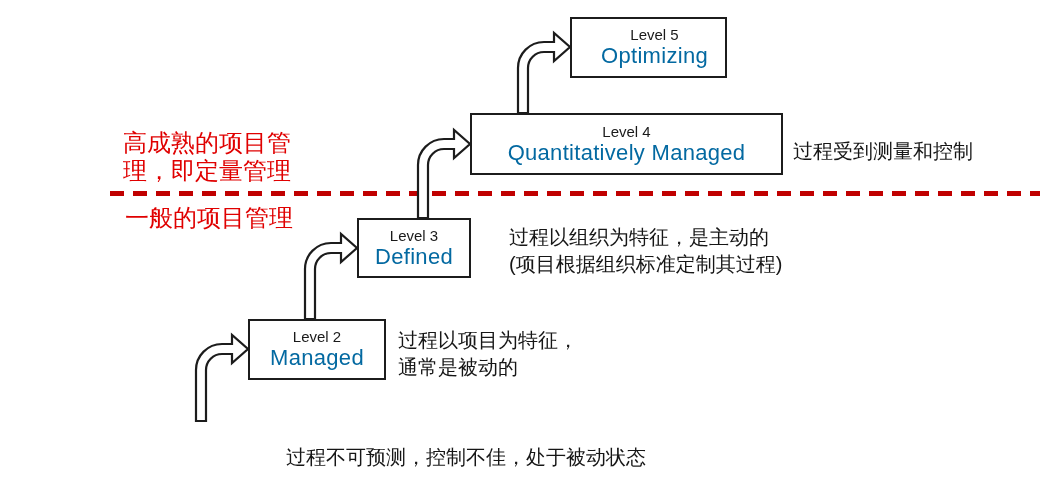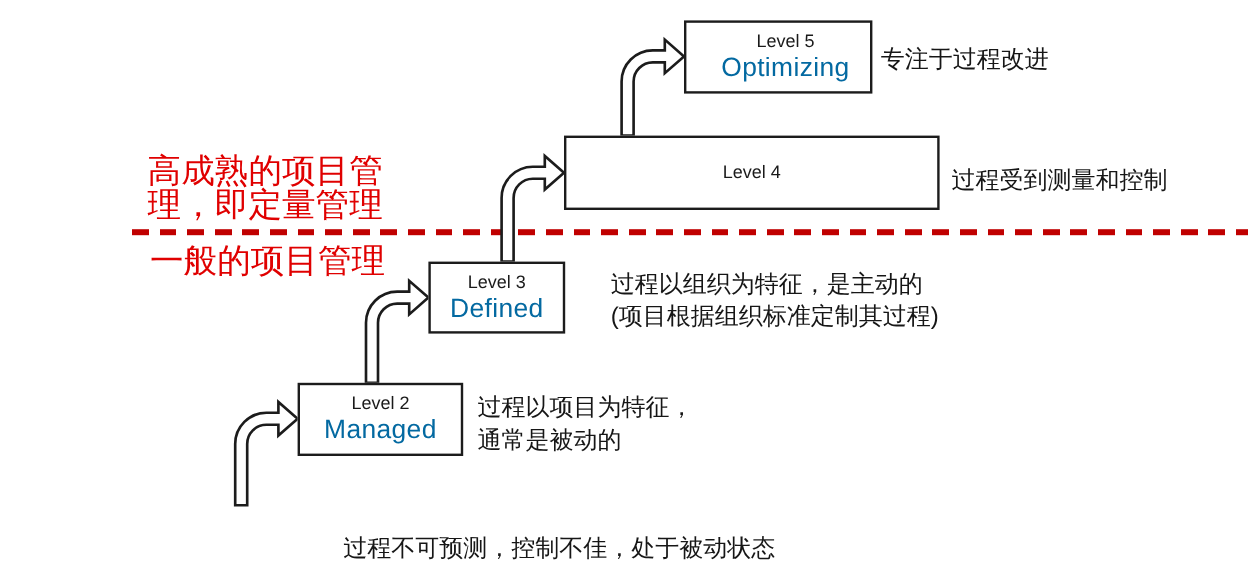--- a/index.html
+++ b/index.html
@@ -66,21 +66,21 @@
     left: 110px; top: 191px;
     width: 930px; height: 5px;
     background: repeating-linear-gradient(90deg,
       #c00000 0px, #c00000 14px,
       transparent 14px, transparent 23px);
     z-index: 1;
   }
   .region-label {
     position: absolute;
     color: #e00000;
-    font-size: 28px;
+    font-size: 24px;
     line-height: 28px;
     white-space: nowrap;
     z-index: 2;
   }
   #region-upper { left: 123px; top: 129px; }
   #region-lower { left: 125px; top: 204px; }
   .region-label span { display: block; }
 </style>
 </head>
 <body>
@@ -113,37 +113,35 @@
   <div id="box-l2" class="level-box">
     <div class="level-label">Level 2</div>
     <div class="level-name">Managed</div>
   </div>
   <div id="box-l3" class="level-box">
     <div class="level-label">Level 3</div>
     <div class="level-name">Defined</div>
   </div>
   <div id="box-l4" class="level-box">
     <div class="level-label">Level 4</div>
+    <div class="level-name">Quantitatively Managed</div>
   </div>
   <div id="box-l5" class="level-box">
     <div class="level-label">Level 5</div>
     <div class="level-name">Optimizing</div>
   </div>
 
   <div id="note-l1" class="note">
     <span>过程不可预测，控制不佳，处于被动状态</span>
   </div>
   <div id="note-l2" class="note">
     <span>过程以项目为特征，</span>
     <span>通常是被动的</span>
   </div>
   <div id="note-l3" class="note">
     <span>过程以组织为特征，是主动的</span>
     <span>(项目根据组织标准定制其过程)</span>
   </div>
   <div id="note-l4" class="note">
     <span>过程受到测量和控制</span>
   </div>
-  <div id="note-l5" class="note">
-    <span>专注于过程改进</span>
-  </div>
 
 </div>
 
 </body></html>

